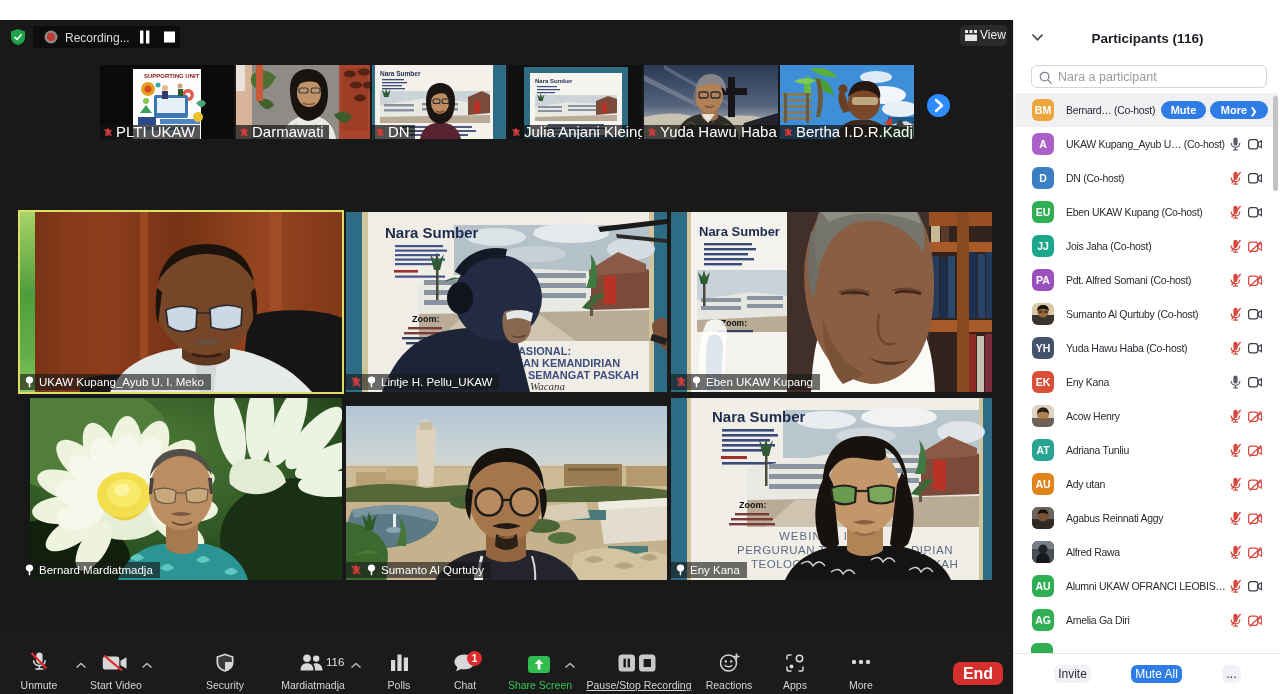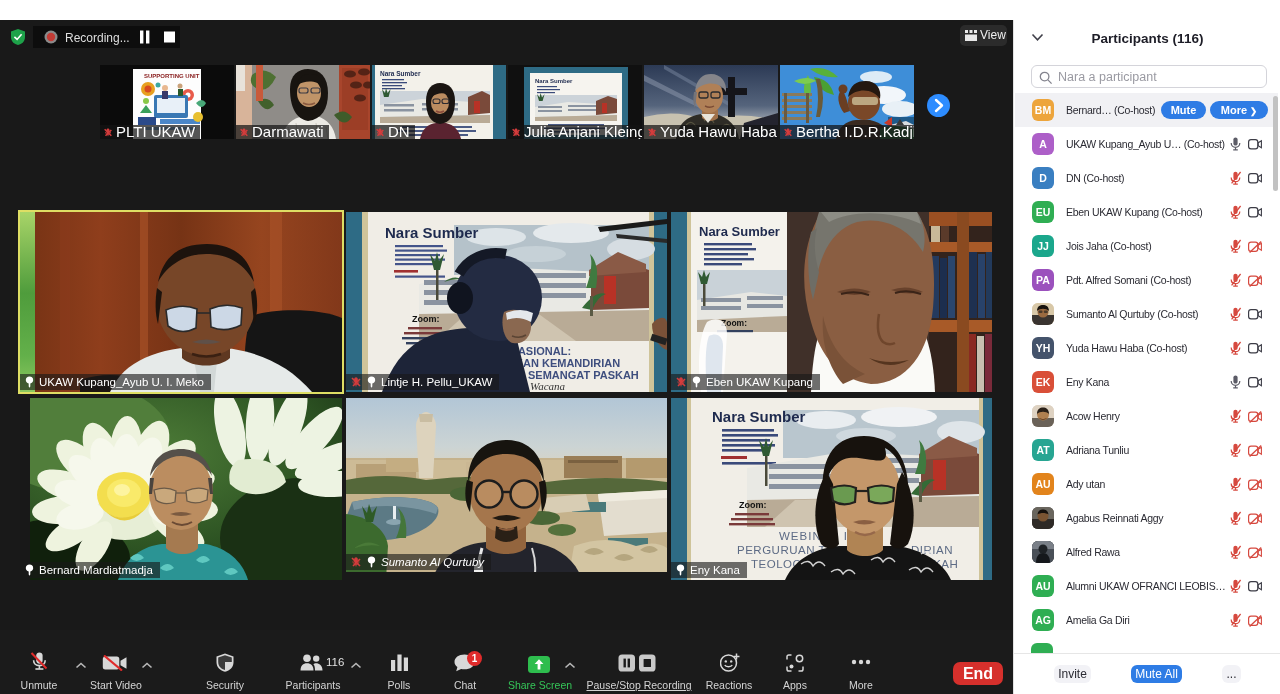--- a/index.html
+++ b/index.html
@@ -589,21 +589,21 @@
         <line x1="156" y1="95" x2="166" y2="95" stroke="#6a5a48" stroke-width="1.3"></line>
         <path d="M150 116 Q161 112 172 116 Q161 120 150 116 Z" fill="#7a5a40"></path>
         <path d="M152 124 Q162 130 172 124" fill="none" stroke="#6a4a34" stroke-width="2"></path>
       </svg>
       <div class="glbl"><svg width="11" height="12" viewBox="0 0 11 12">
             <path d="M5.5 0.5 C7.7 0.5 9.2 2 9.2 4 C9.2 5.8 8 7.2 6.3 7.5 L6.3 10.5 L5.5 11.8 L4.7 10.5 L4.7 7.5 C3 7.2 1.8 5.8 1.8 4 C1.8 2 3.3 0.5 5.5 0.5 Z" fill="#fff"></path>
             <circle cx="7.3" cy="2.6" r="1.1" fill="#fff"></circle>
           </svg>Bernard Mardiatmadja</div>
     </div>
 
-    <div class="tile" style="left:346px;top:378px;width:321px;height:174px;font-style:italic;">
+    <div class="tile" style="left:346px;top:386px;width:321px;height:174px;">
       <svg width="321" height="182" viewBox="0 0 321 182">
         <defs>
           <linearGradient id="sky5" x1="0" y1="0" x2="0" y2="1">
             <stop offset="0" stop-color="#b2c6d6"></stop>
               <stop offset="0.7" stop-color="#ccd4d4"></stop>
               <stop offset="1" stop-color="#d8d3c2"></stop>
           </linearGradient>
         </defs>
         <rect width="321" height="70" fill="url(#sky5)"></rect>
         <rect y="60" width="321" height="122" fill="#c5b28c"></rect>
@@ -792,21 +792,21 @@
       <svg class="abs" style="left:300px;top:24px" width="23" height="17" viewBox="0 0 23 17">
         <circle cx="7" cy="4.2" r="3.8" fill="#d8d8d8"></circle>
         <path d="M0.5 16.5 C0.5 11.5 3.2 9.2 7 9.2 C10.8 9.2 13.5 11.5 13.5 16.5 Z" fill="#d8d8d8"></path>
         <circle cx="16.2" cy="4.6" r="3.2" fill="#d8d8d8"></circle>
         <path d="M14.5 9.4 C18.2 8.6 22.5 10.8 22.5 16.5 L15 16.5 C15 13.6 14.6 11.2 13.4 10.2 Z" fill="#d8d8d8"></path>
       </svg>
       <div class="abs" style="left:326px;top:26px;font-size:11.5px;color:#e0e0e0;">116</div>
       <svg class="abs chev" style="left:350px;" width="12" height="7" viewBox="0 0 12 7">
           <path d="M1.5 5.5 L6 1.5 L10.5 5.5" stroke="#b8b8b8" stroke-width="1.6" fill="none"></path>
         </svg>
-      <div class="tblabel" style="left:313px;">Participants</div>
+      <div class="tblabel" style="left:313px;">Mardiatmadja</div>
 
       <svg class="abs" style="left:390px;top:24px" width="19" height="17" viewBox="0 0 19 17">
         <rect x="1" y="6" width="4.2" height="11" fill="#d8d8d8"></rect>
         <rect x="7.4" y="0.5" width="4.2" height="16.5" fill="#d8d8d8"></rect>
         <rect x="13.8" y="3.5" width="4.2" height="13.5" fill="#d8d8d8"></rect>
       </svg>
       <div class="tblabel" style="left:399px;">Polls</div>
 
       <svg class="abs" style="left:454px;top:24px" width="21" height="18" viewBox="0 0 21 18">
         <path d="M10.5 0.5 C16.3 0.5 20.5 3.6 20.5 7.9 C20.5 12.2 16.3 15.3 10.5 15.3 C9.3 15.3 8.2 15.2 7.1 14.9 L2.2 17.3 L3.4 12.9 C1.6 11.6 0.5 9.9 0.5 7.9 C0.5 3.6 4.7 0.5 10.5 0.5 Z" fill="#d8d8d8"></path>

